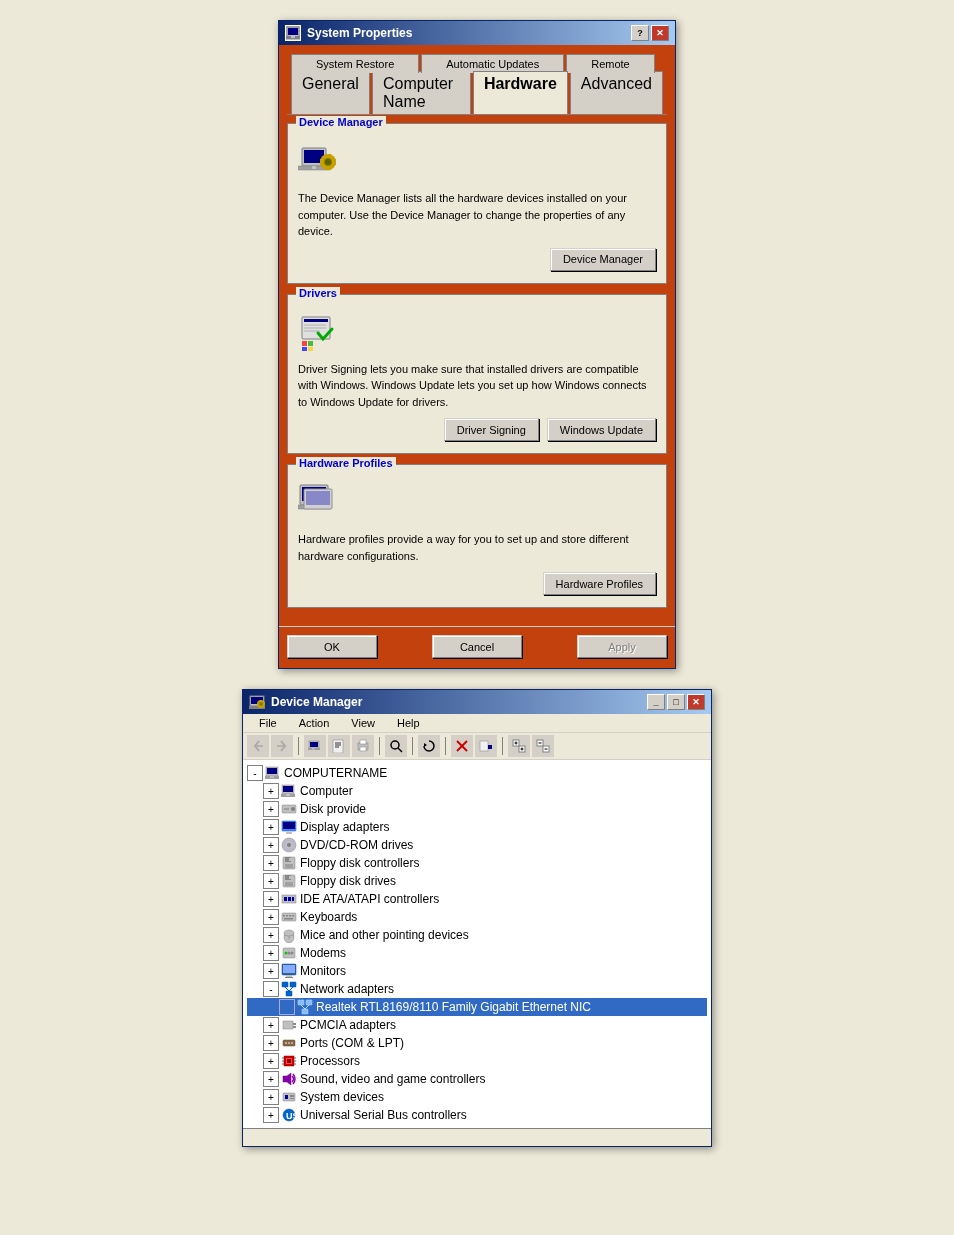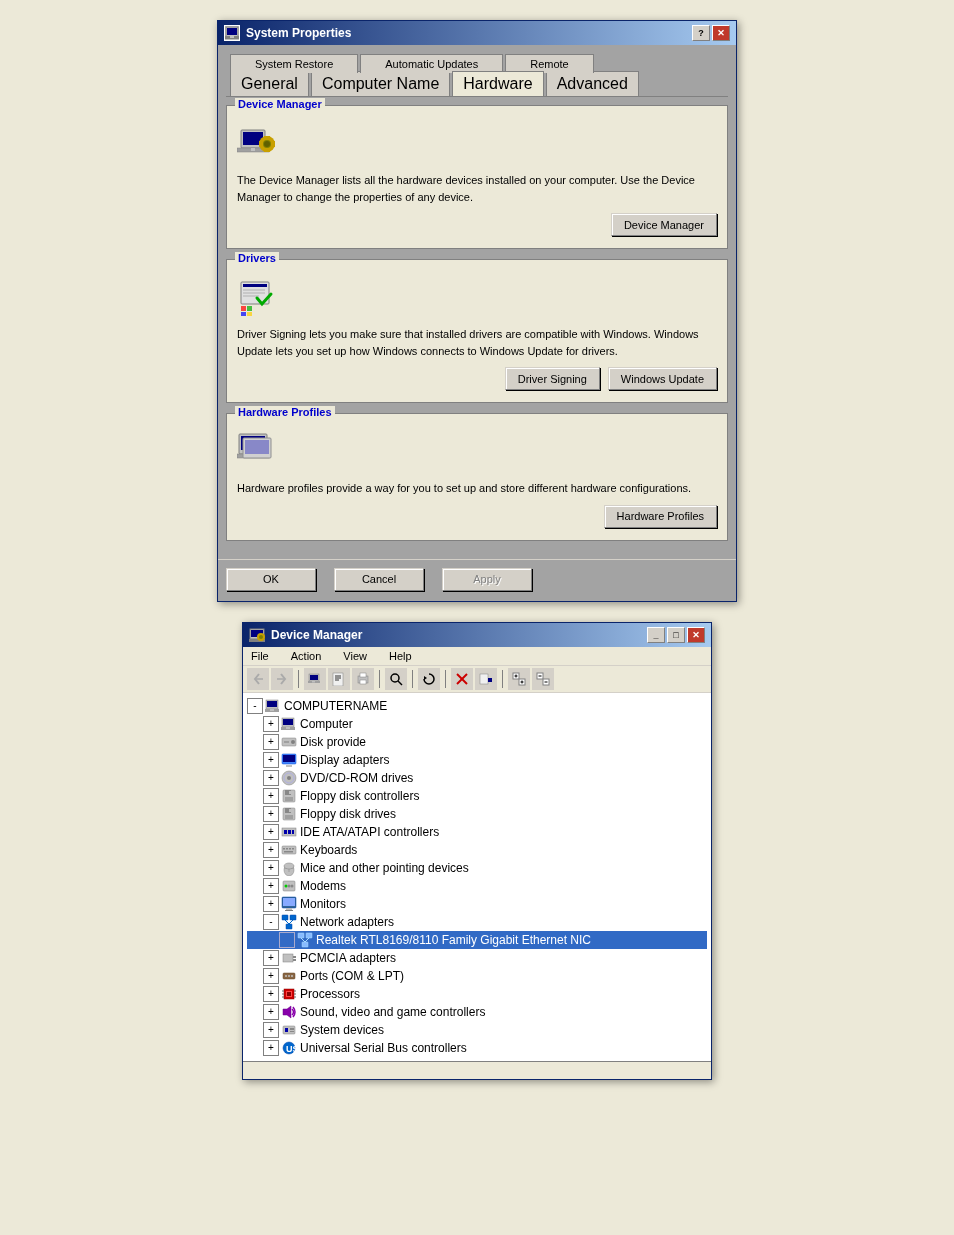--- a/index.html
+++ b/index.html
@@ -6,23 +6,23 @@
     body {
       background: #ece9d8;
       font-family: 'Tahoma', 'MS Sans Serif', sans-serif;
       font-size: 11px;
       color: #000;
       padding: 20px;
     }
 
     
     .dialog {
-      background: #a3a3a3;
+      background: #c2410c;
       border: 1px solid #0a246a;
-      width: 520px;
+      width: 398px;
       margin: 0 auto 20px auto;
       box-shadow: 2px 2px 8px rgba(0,0,0,0.4);
     }
 
     .dialog-titlebar {
       background: linear-gradient(to right, #0a246a, #a6caf0);
       color: #fff;
       font-weight: bold;
       font-size: 12px;
       padding: 4px 6px;
@@ -111,21 +111,21 @@
       padding: 3px 10px;
       border: 1px solid #808080;
       border-bottom: none;
       background: #d4d0c8;
       cursor: pointer;
       font-size: 16px;
     }
 
     .tab2.active {
       background: #ece9d8;
-      font-weight: normal;
+      font-weight: bold;
       z-index: 2;
     }
 
     
     .section-box {
       border: 1px solid #808080;
       margin-bottom: 10px;
       padding: 10px 10px 12px 10px;
       background: #ece9d8;
       position: relative;
@@ -179,21 +179,21 @@
       border-top: 1px solid #d4d0c8;
       border-left: 1px solid #d4d0c8;
       box-shadow: 1px 1px 0 #000, inset 1px 1px 0 #fff;
       cursor: pointer;
       font-size: 11px;
       font-family: 'Tahoma', sans-serif;
     }
 
     .dialog-footer {
       display: flex;
-      justify-content: flex-start;
+      justify-content: space-between;
       gap: 18px;
       padding: 8px 8px 10px 8px;
       border-top: 1px solid #d4d0c8;
     }
 
     .win-btn.disabled {
       color: #808080;
       text-shadow: 1px 1px #fff;
       cursor: default;
     }
@@ -214,21 +214,21 @@
       font-size: 12px;
       padding: 4px 6px;
       display: flex;
       align-items: center;
       justify-content: space-between;
     }
 
     .devmgr-menubar {
       background: #ece9d8;
       border-bottom: 1px solid #d4d0c8;
-      padding: 2px 4px;
+      padding: 2px 12px;
       display: flex;
       gap: 14px;
       font-size: 11px;
     }
 
     .menu-item {
       padding: 1px 4px;
       cursor: pointer;
     }
 

